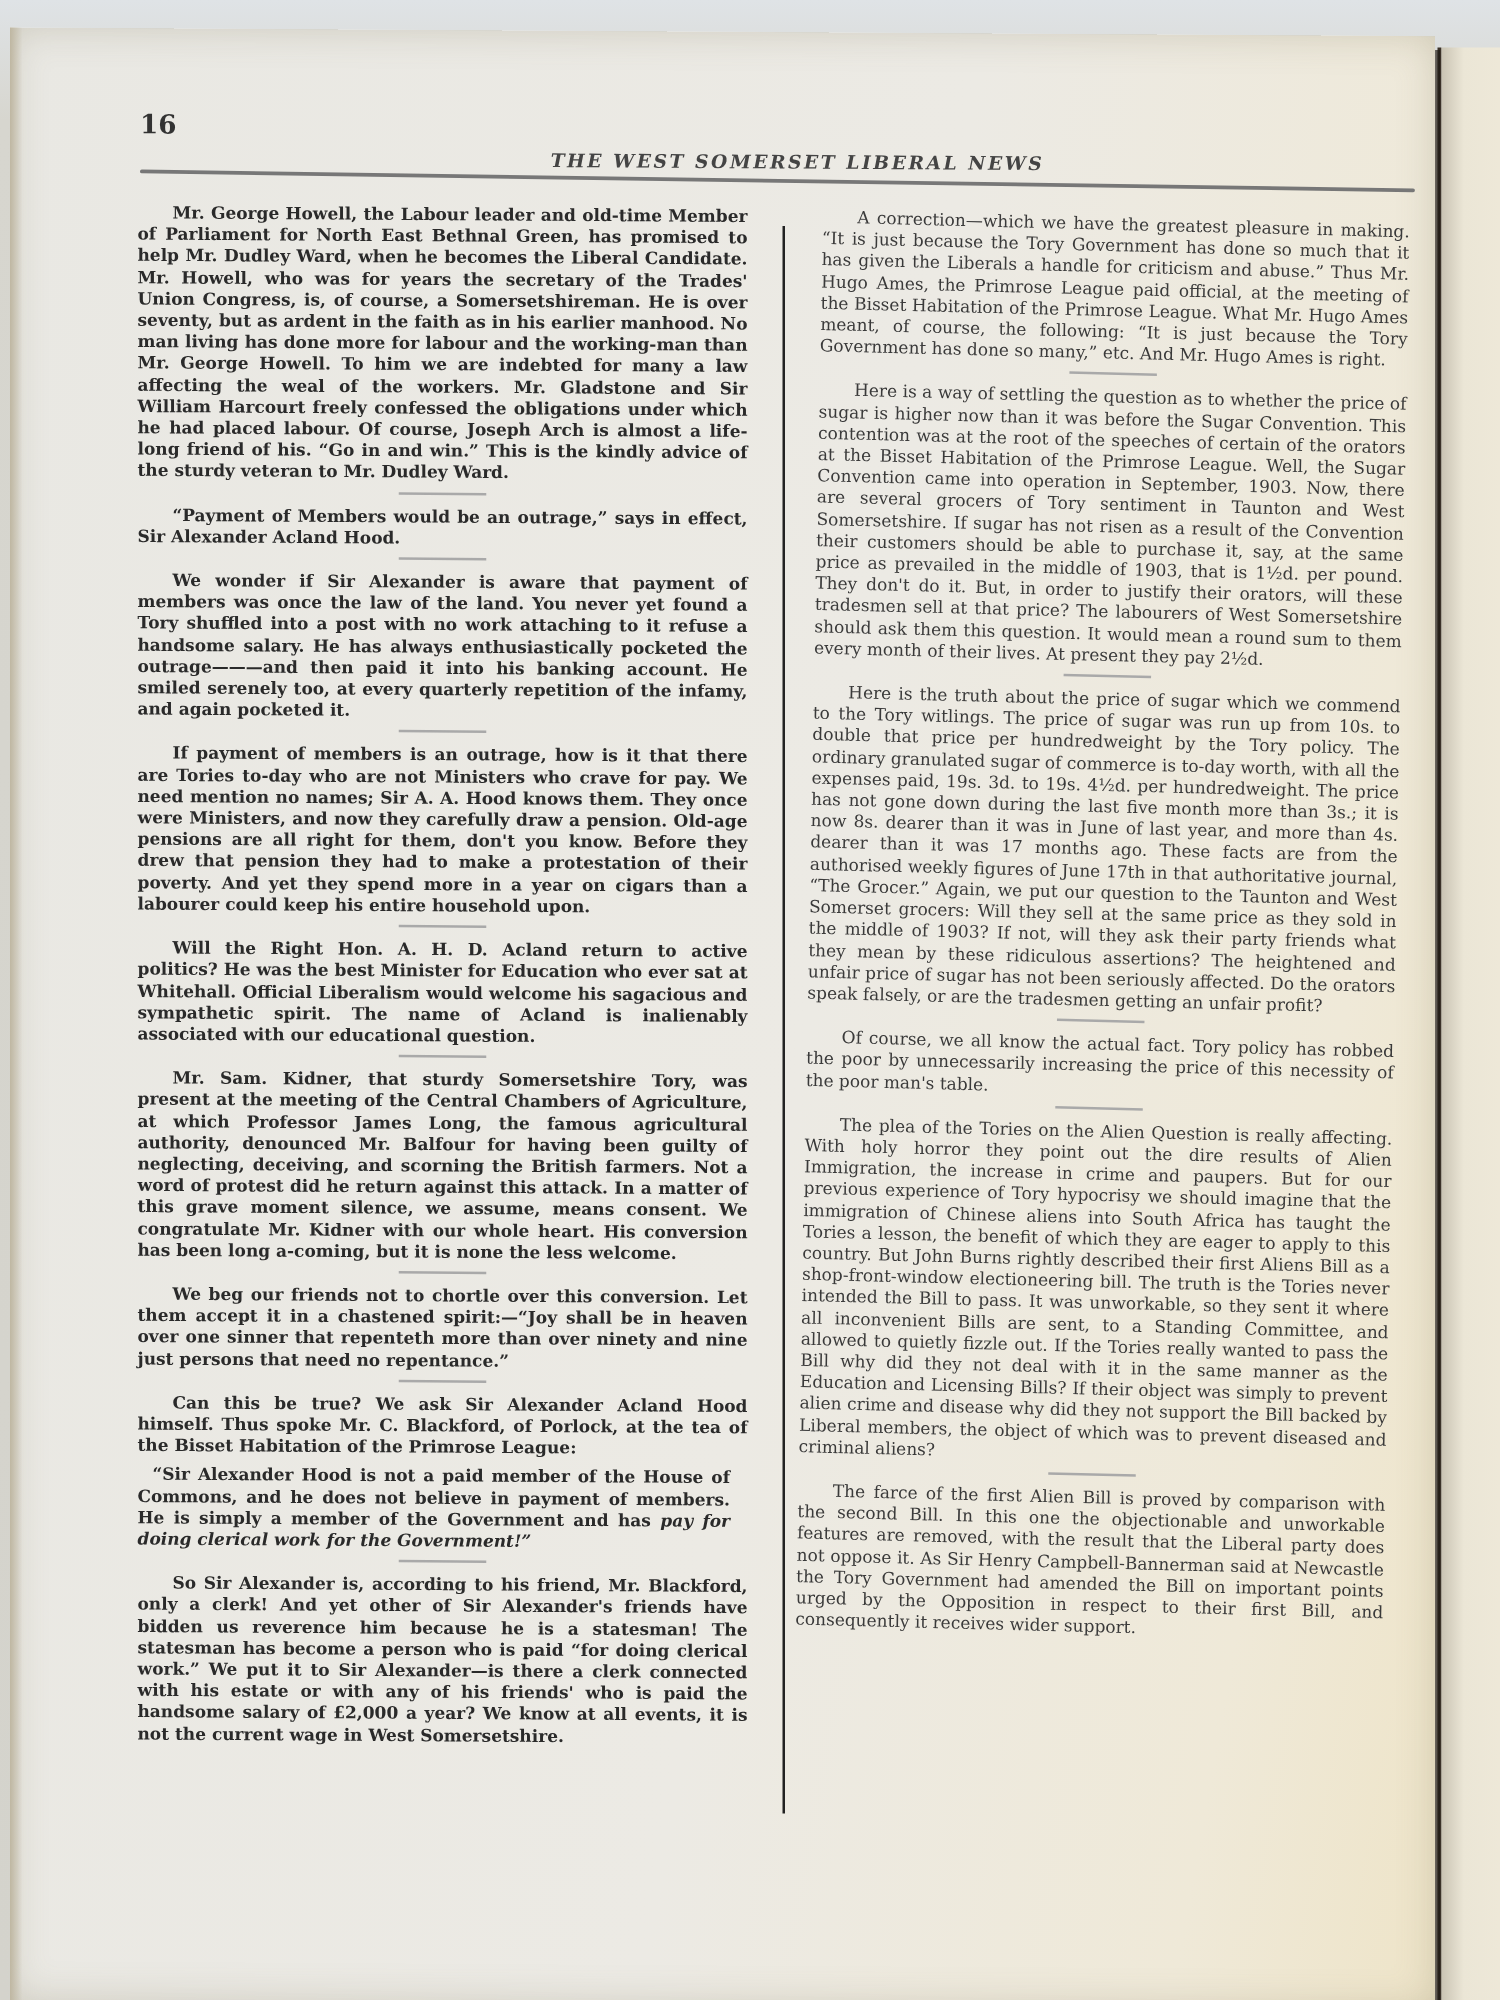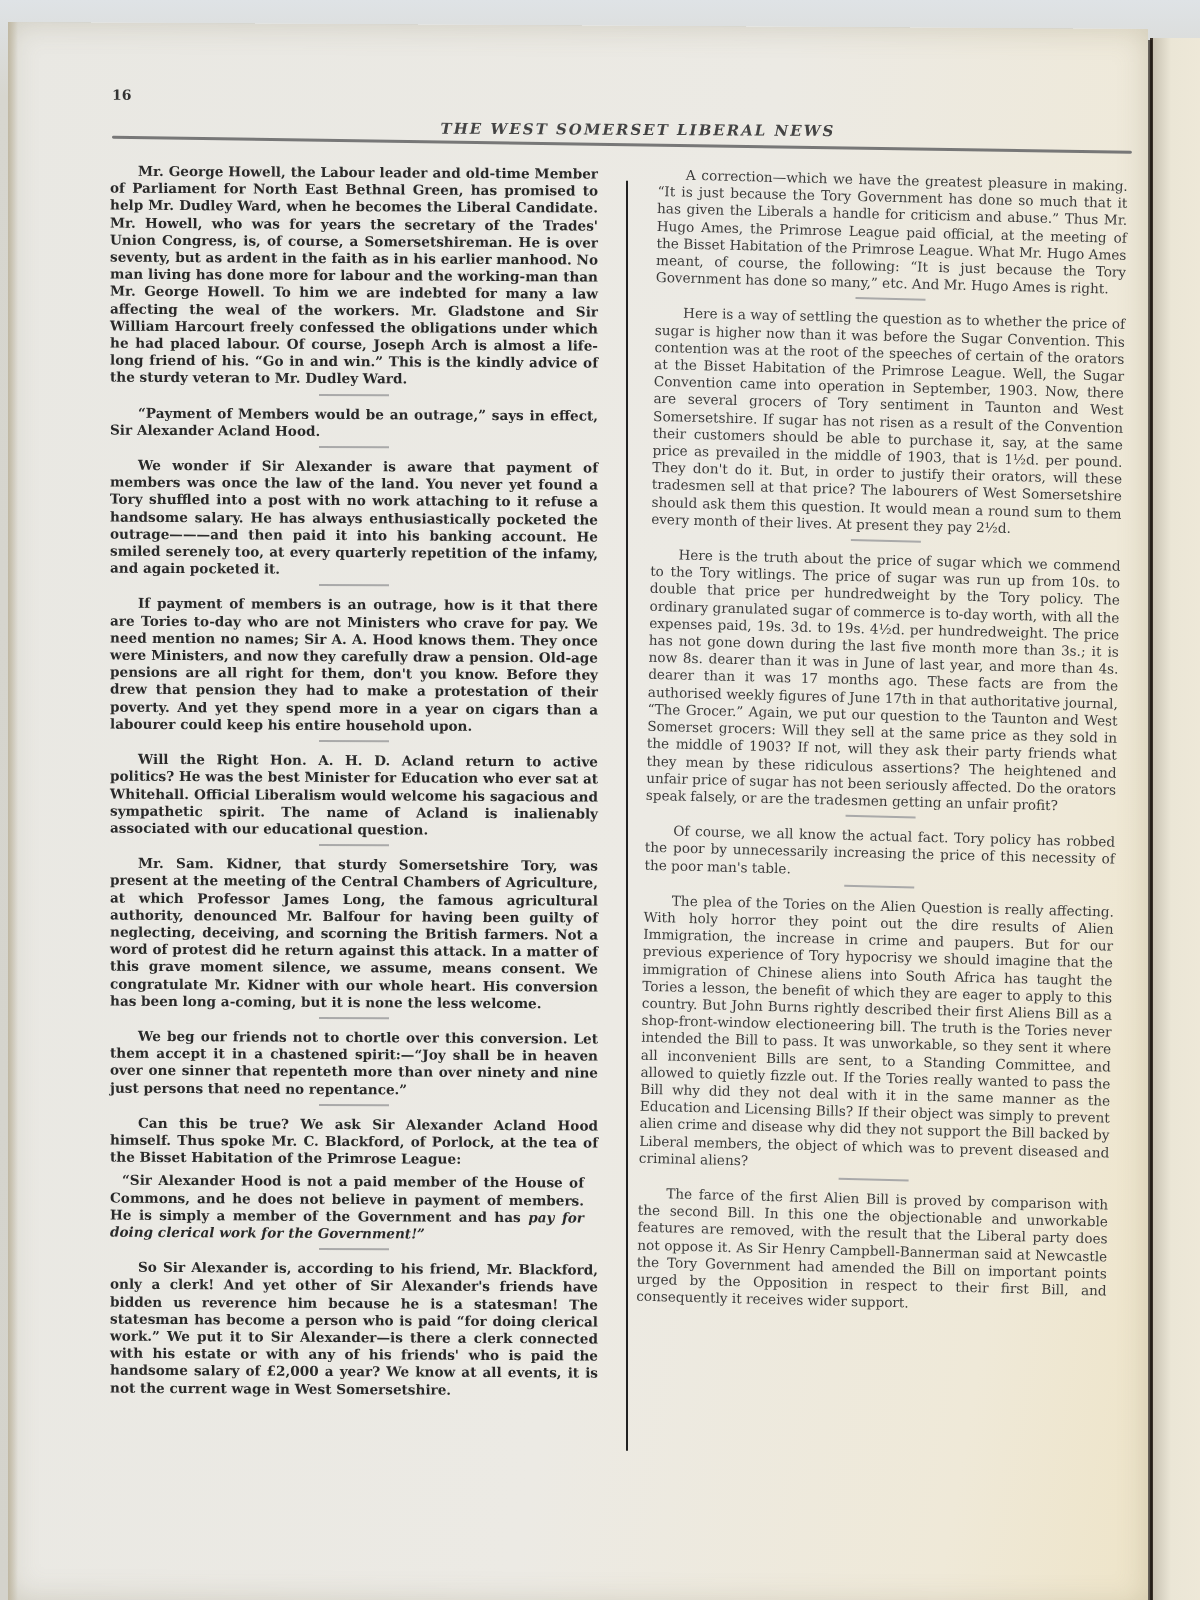--- a/index.html
+++ b/index.html
@@ -28,21 +28,21 @@
     box-shadow: inset 0 0 30px rgba(120,110,80,0.25);
     transform: skewY(0.35deg);
     transform-origin: 0 0;
   }
   .page-edge-left {
     position: absolute; left: 0; top: 0; width: 10px; height: 100%;
     background: linear-gradient(90deg, #bfb7a2, rgba(0,0,0,0));
   }
   .page-number {
     position: absolute; left: 104px; top: 64px;
-    font-size: 14px; font-weight: bold; color: #333;
+    font-size: 21px; font-weight: bold; color: #333;
   }
   .running-head {
     position: absolute; left: 420px; top: 95px; width: 420px; text-align: center;
     font-size: 15px; font-style: italic; font-weight: bold; letter-spacing: 2px;
     color: #444; text-transform: uppercase;
   }
   .head-rule {
     position: absolute; left: 104px; top: 113px; width: 1020px; height: 3px;
     background: #777;
     transform: rotate(0.5deg); transform-origin: 0 0;

